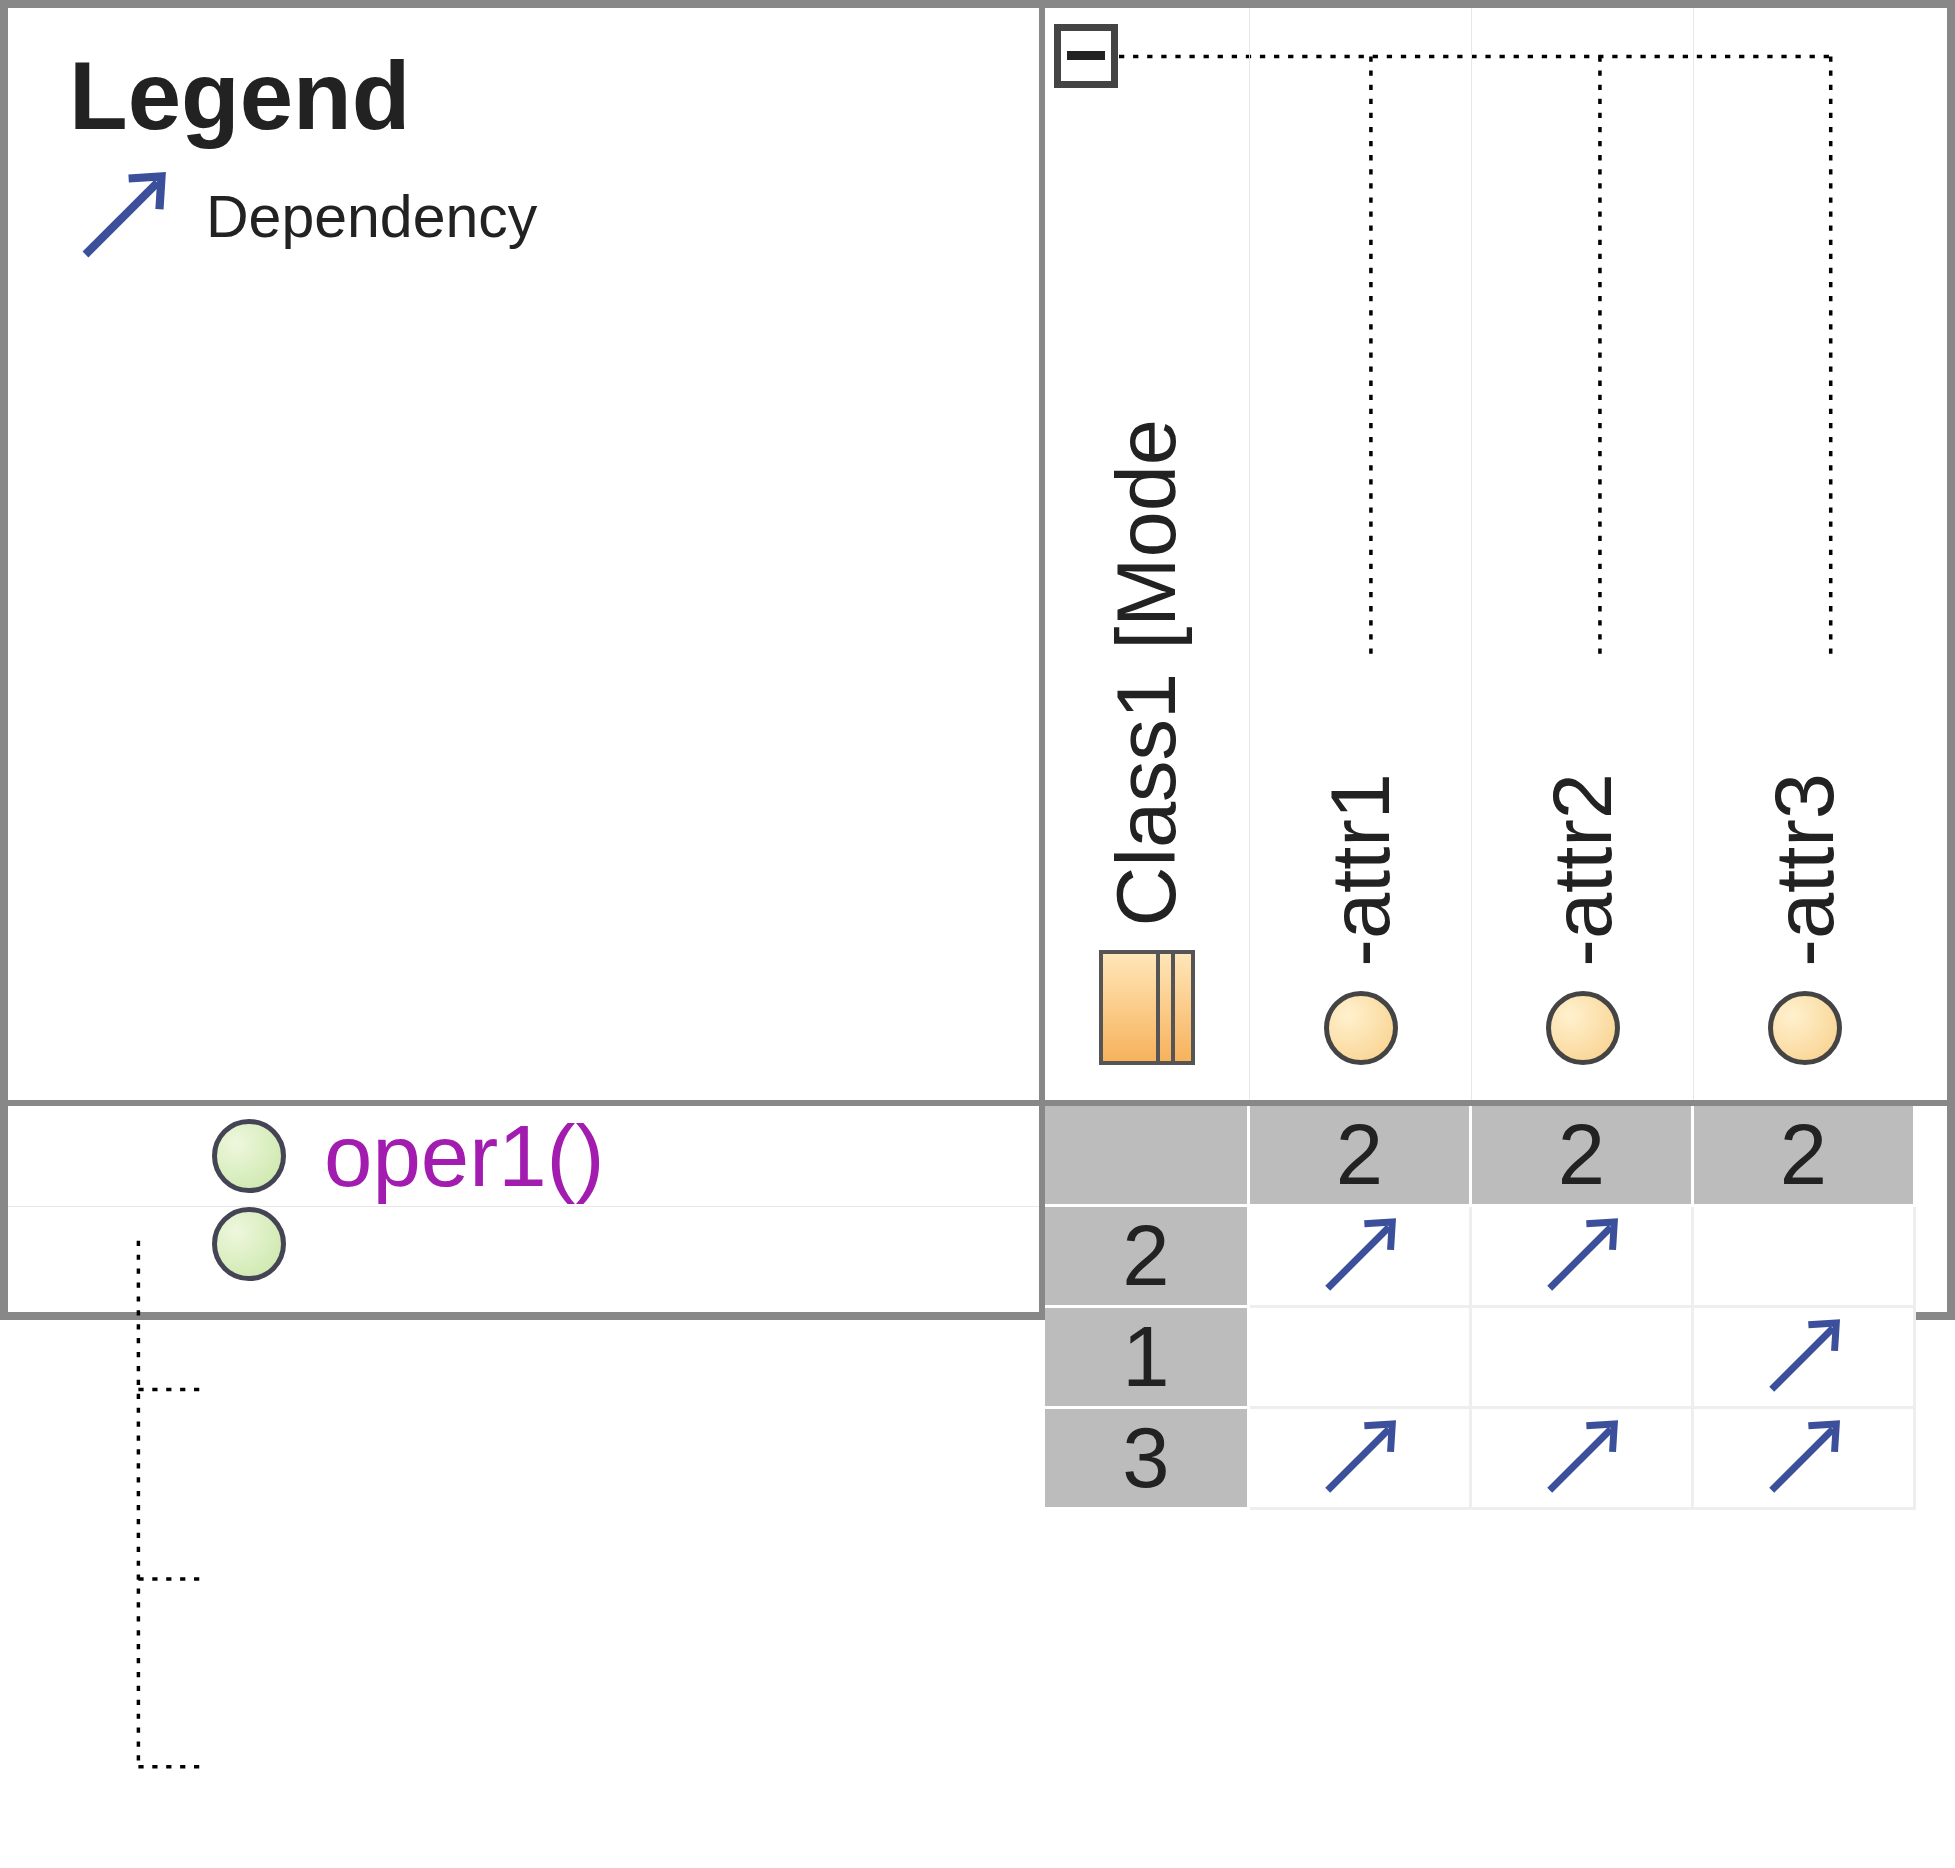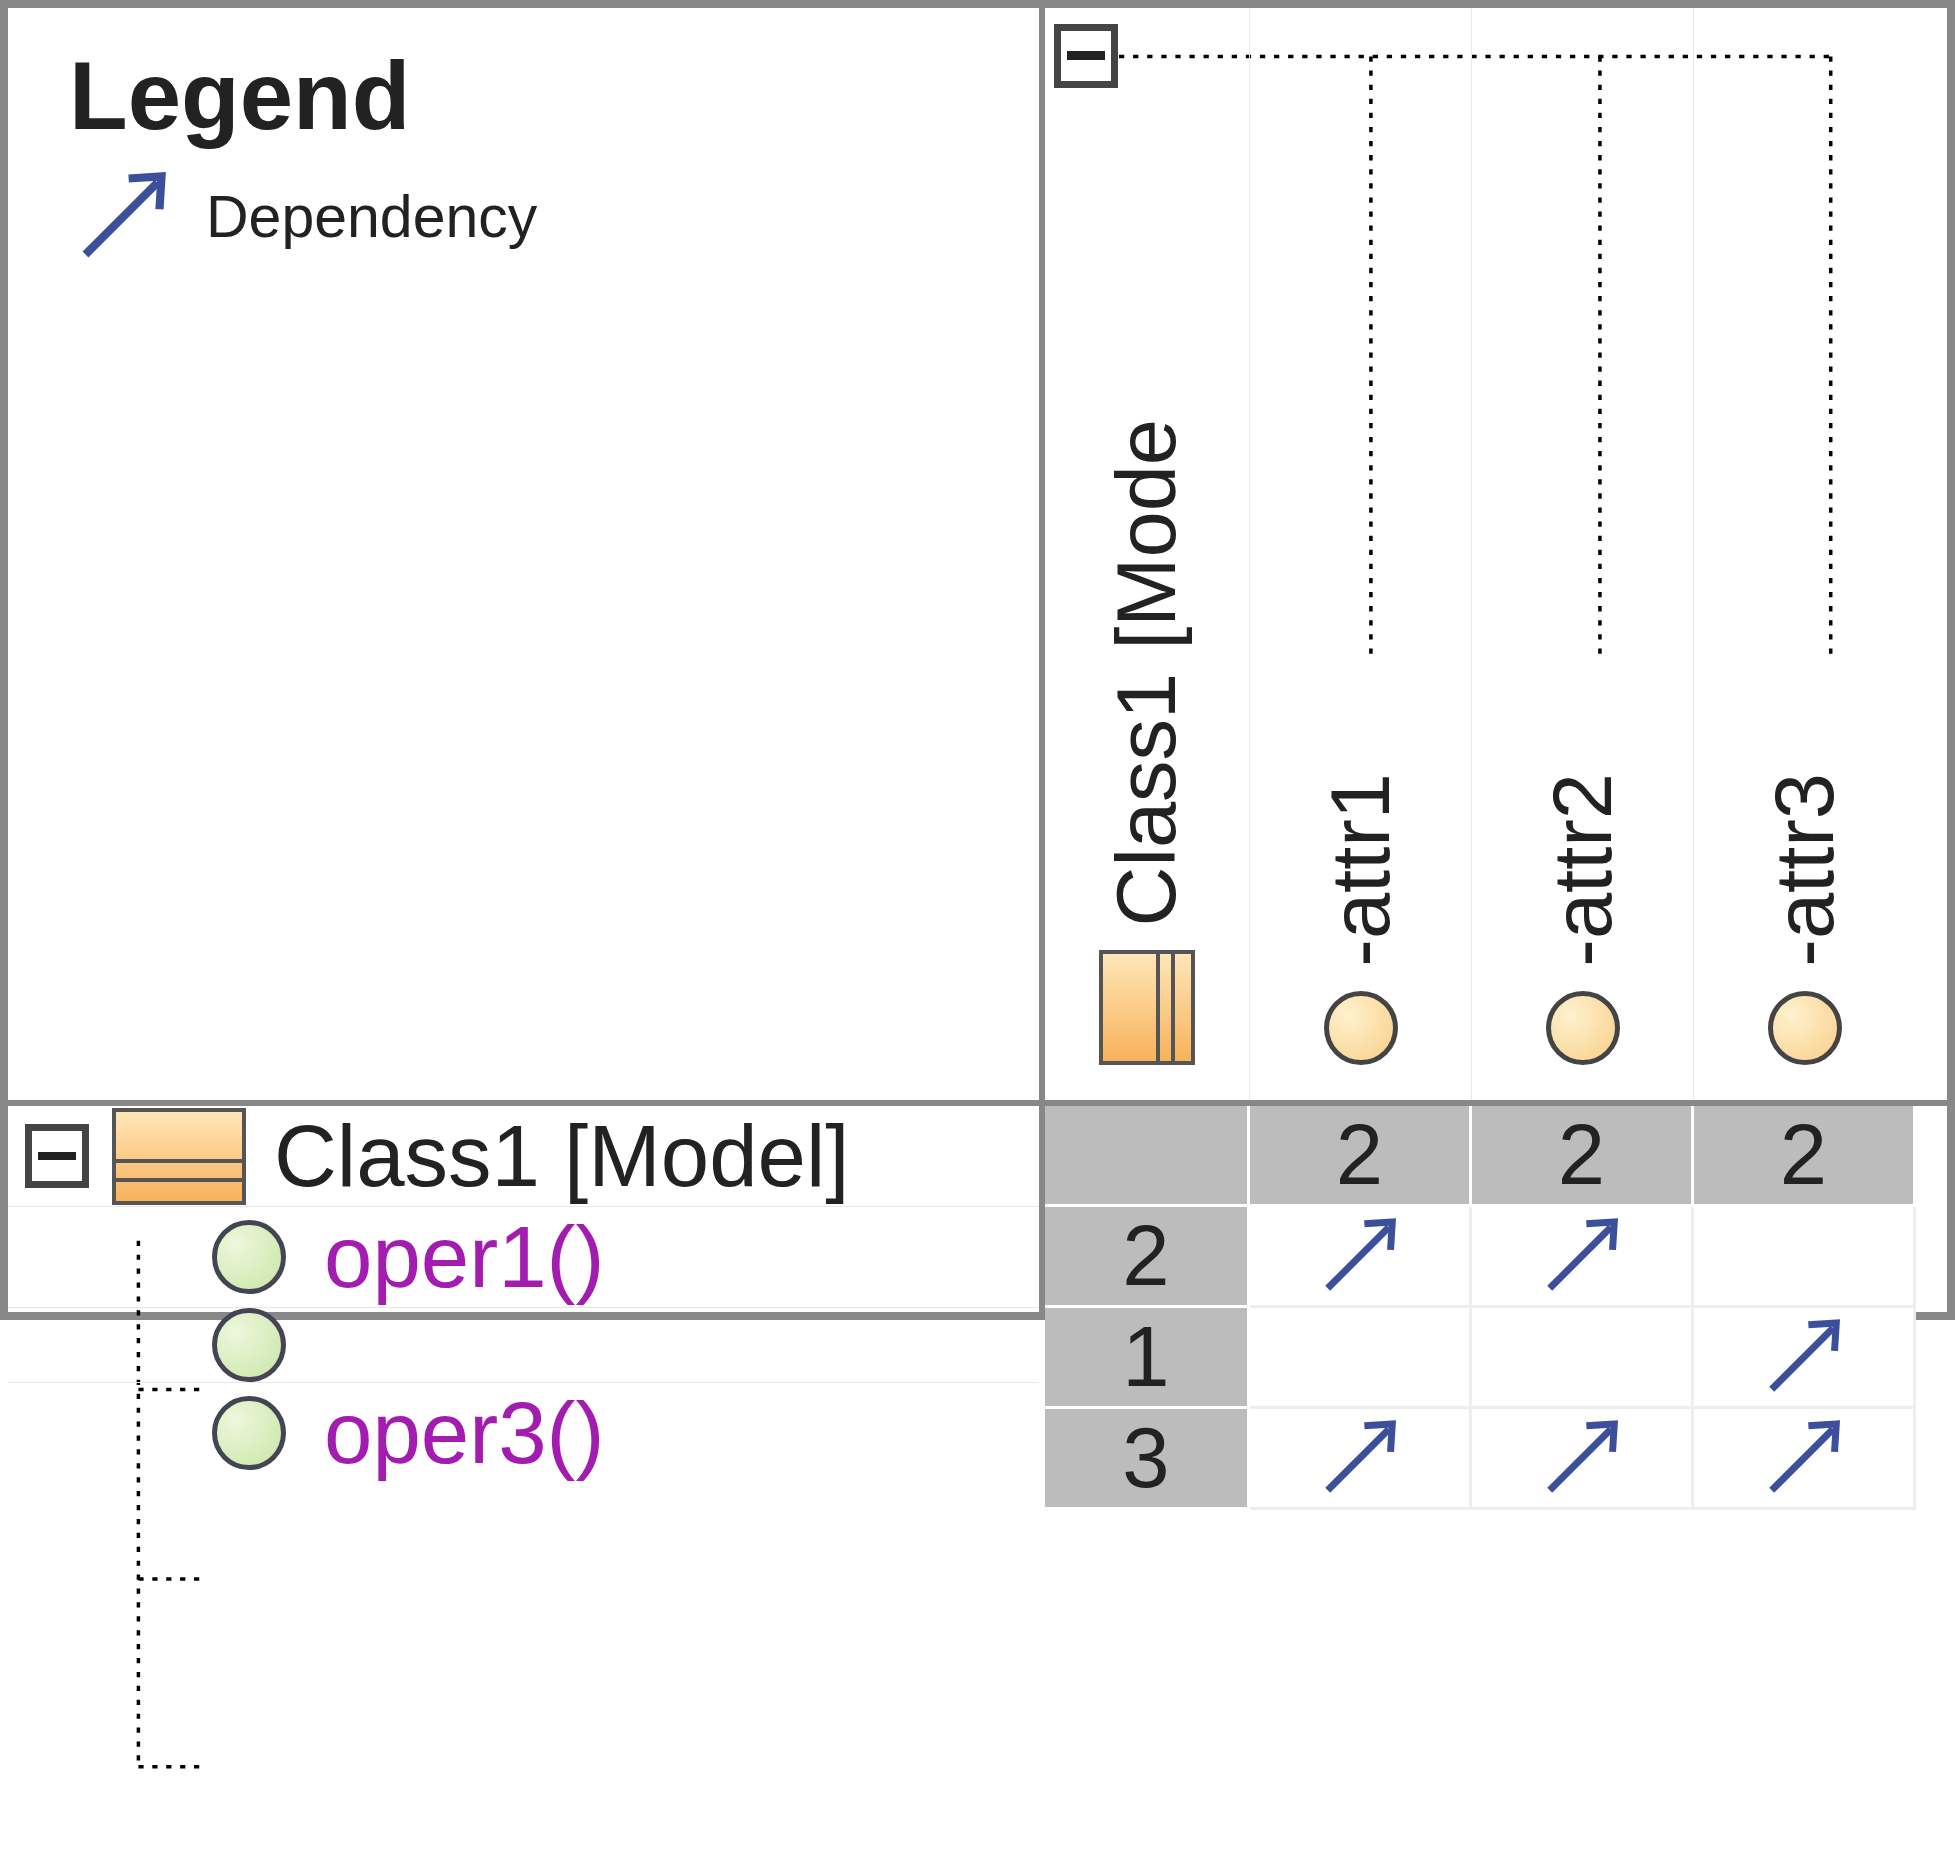--- a/index.html
+++ b/index.html
@@ -277,36 +277,25 @@
         <line x1="150" y1="155" x2="150" y2="760"></line>
 
         <line x1="150" y1="326" x2="226" y2="326"></line>
         <line x1="150" y1="544" x2="226" y2="544"></line>
         <line x1="150" y1="760" x2="226" y2="760"></line>
       </g>
     </svg>
 
     <div class="bl-grid">
       <div class="row-cell">
-        <div class="minus-box-bl">
-            <div class="bar"></div>
-          </div>
-        <div class="class-icon-row"></div>
-        <span class="row-label-big">Class1 [Model]</span>
+        <div class="oper-dot"></div>
+        <span class="row-oper-label">oper1()</span>
       </div>
       <div class="row-cell">
         <div class="oper-dot"></div>
-        <span class="row-oper-label">oper1()</span>
-      </div>
-      <div class="row-cell">
-        <div class="oper-dot"></div>
-      </div>
-      <div class="row-cell">
-        <div class="oper-dot"></div>
-        <span class="row-oper-label">oper3()</span>
       </div>
     </div>
   </div>
 
   <div class="br">
     <div class="matrix">
 
       <div class="mcell blank-gray"></div>
       <div class="mcell gray">2</div>
       <div class="mcell gray">2</div>

